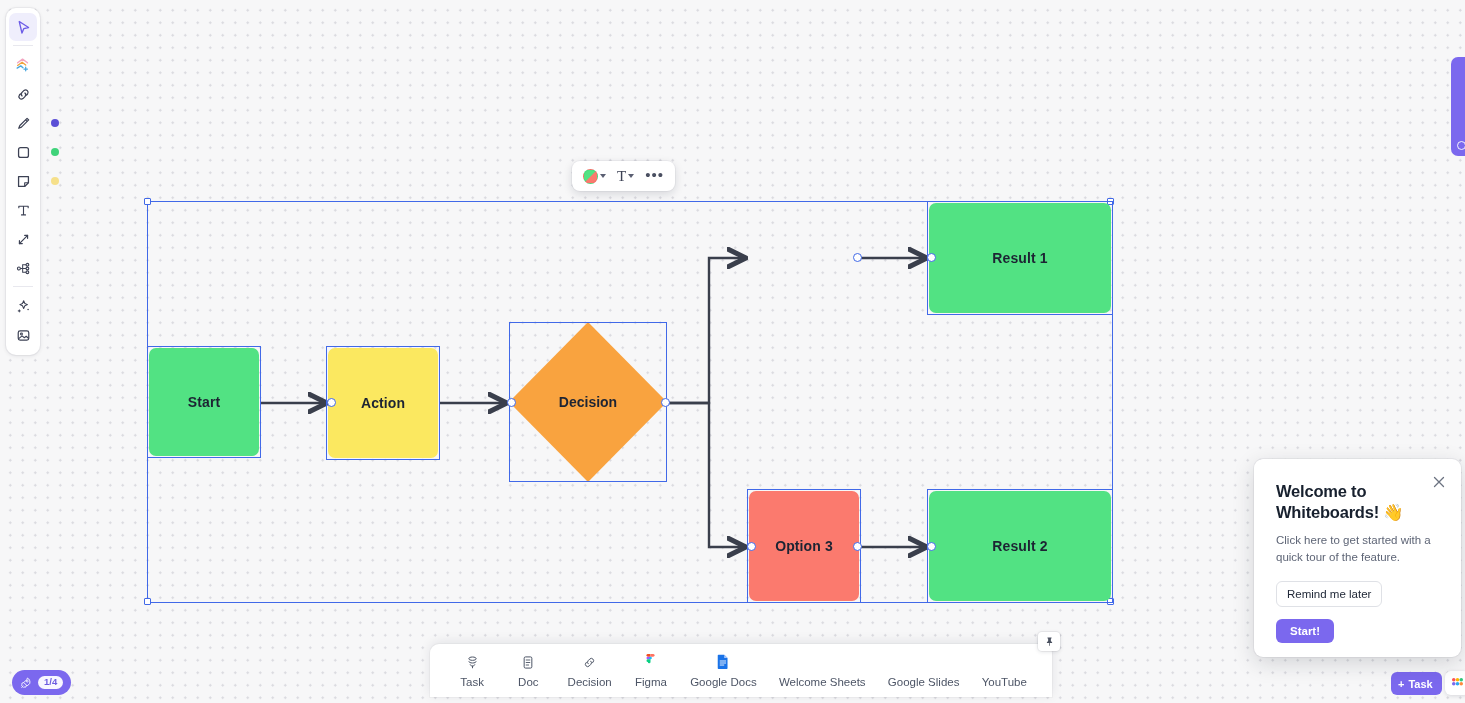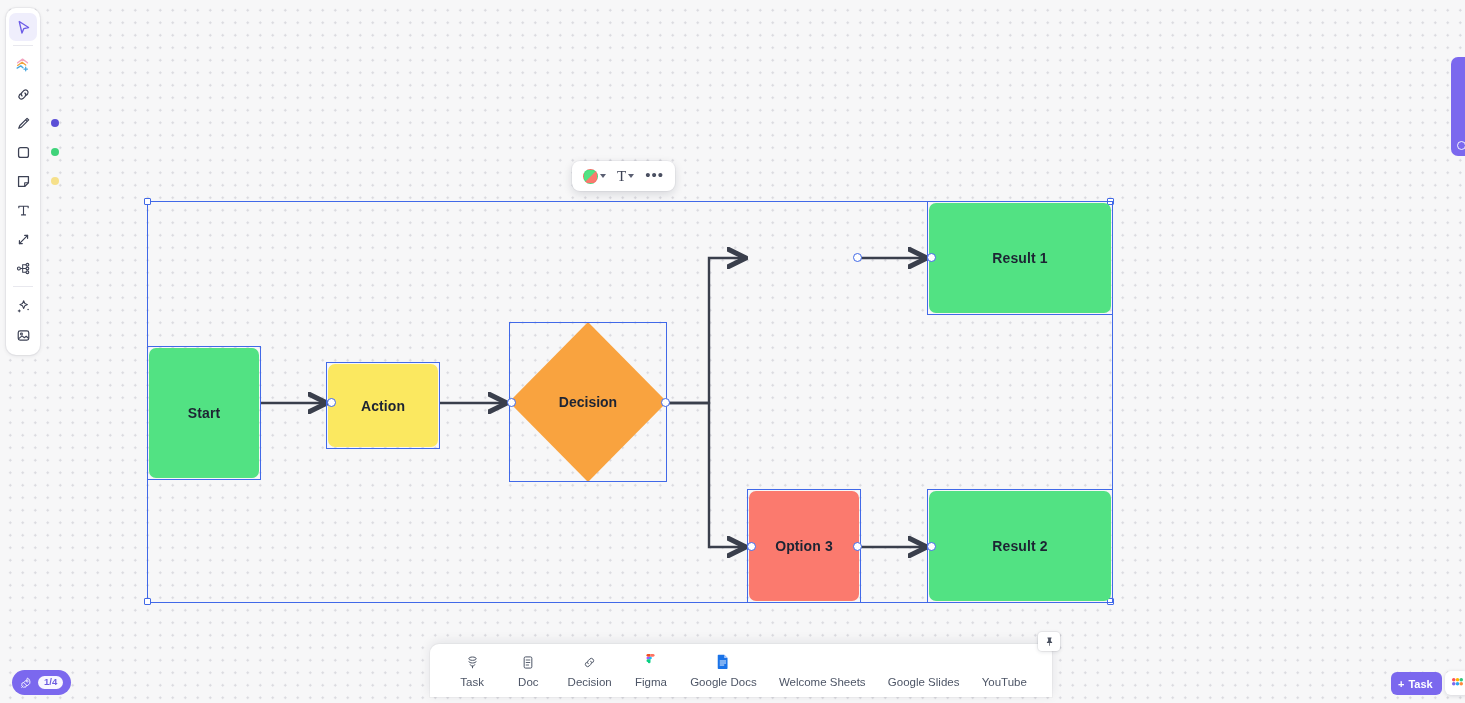--- a/index.html
+++ b/index.html
@@ -267,27 +267,27 @@
         <line x1="859" y1="547" x2="925" y2="547" marker-end="url(#ar)"></line>
       </g>
     </svg>
 
     <div class="group-sel" style="left:147px;top:201px;width:966px;height:402px;"></div>
     <div class="handle" style="left:144px;top:198px;"></div>
     <div class="handle" style="left:1107px;top:198px;"></div>
     <div class="handle" style="left:144px;top:598px;"></div>
     <div class="handle" style="left:1107px;top:598px;"></div>
 
-    <div class="node" style="left:149px;top:348px;width:110px;height:130px;">
+    <div class="node" style="left:149px;top:348px;width:110px;height:108px;">
       <div class="fill" style="background:#52e283;"></div>
       <div class="selbox"></div>
       <span class="lbl">Start</span>
     </div>
 
-    <div class="node" style="left:328px;top:364px;width:110px;height:83px;">
+    <div class="node" style="left:328px;top:348px;width:110px;height:110px;">
       <div class="fill" style="background:#fbe860;"></div>
       <div class="selbox"></div>
       <span class="lbl">Action</span>
     </div>
 
     <div class="diamond" style="left:509px;top:322px;width:158px;height:160px;">
       <div class="dfill"></div>
       <div class="selbox"></div>
       <div class="lbl">Decision</div>
     </div>
@@ -420,20 +420,29 @@
     </div>
     <div class="sb-item">
       <span class="sb-t">T</span>
       <span class="caret"></span>
     </div>
     <div class="sb-item">
       <span class="sb-dots">•••</span>
     </div>
   </div>
 
+  <div class="popup">
+    <svg class="popup-close" viewBox="0 0 16 16">
+      <path d="M3.5 3.5 L12.5 12.5 M12.5 3.5 L3.5 12.5" stroke="#6b7280" stroke-width="1.3" stroke-linecap="round"></path>
+    </svg>
+    <h2>Welcome to Whiteboards! 👋</h2>
+    <p>Click here to get started with a quick tour of the feature.</p>
+    <div class="btn-later">Remind me later</div>
+    <div><span class="btn-start">Start!</span></div>
+  </div>
 
   <div class="pin-btn">
     <svg width="11" height="11" viewBox="0 0 16 16">
       <path d="M5 2 h6 v1.4 l-1 .6 v3.4 l1.8 1.8 v1 H4.2 v-1 L6 7.4 V4 L5 3.4 Z" fill="#4b5160"></path>
       <path d="M8 10.2 v3.4" stroke="#4b5160" stroke-width="1.1" stroke-linecap="round"></path>
     </svg>
   </div>
 
   <div class="dock">
 

